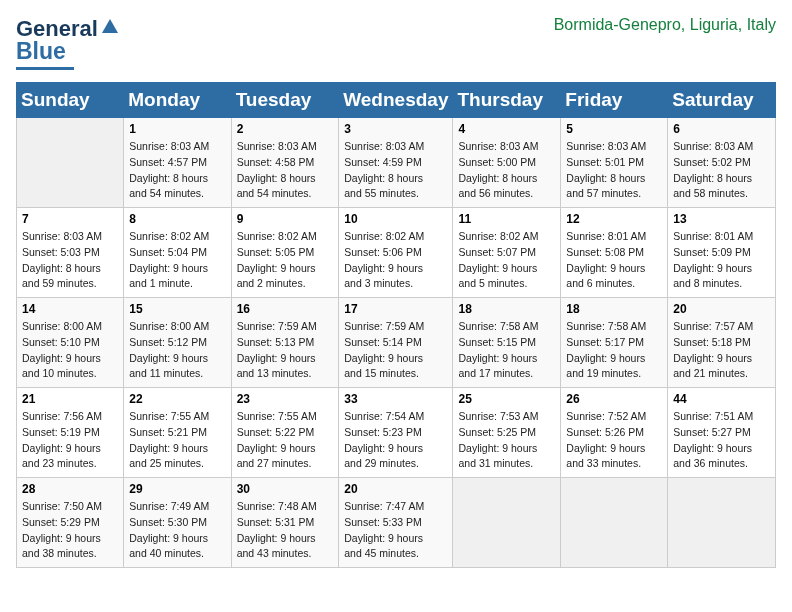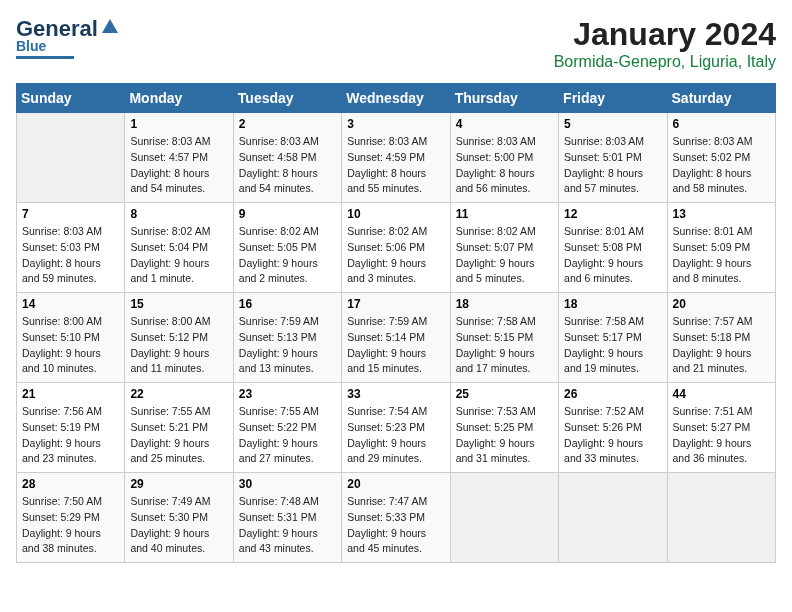--- a/index.html
+++ b/index.html
@@ -36,21 +36,21 @@
     table {
       width: 100%;
       border-collapse: collapse;
       font-size: 11px;
     }
     thead tr th {
       background: #2e6da4;
       color: #fff;
       padding: 6px 4px;
       text-align: left;
-      font-size: 14px;
+      font-size: 19px;
       font-weight: bold;
       border: 1px solid #2e6da4;
     }
     tbody tr td {
       vertical-align: top;
       padding: 4px 5px;
       border: 1px solid #ccc;
       height: 90px;
       width: calc(100% / 7);
       background: #fff;
@@ -78,26 +78,25 @@
 
 <div class="header">
   <div class="logo">
     <div style="display:flex;align-items:center;">
       <span style="font-size:22px;font-weight:bold;color:#1a3a5c;">General</span>
       <svg width="20" height="20" viewBox="0 0 20 20" style="margin-left:2px;margin-top:-4px;">
         <polygon points="10,2 18,16 2,16" fill="#2e6da4"></polygon>
       </svg>
     </div>
     <div style="display:flex;align-items:center;margin-top:-4px;">
-      <span style="font-size:14px;font-weight:bold;color:#2e6da4;">Blue</span>
+      <span style="font-size:23px;font-weight:bold;color:#2e6da4;">Blue</span>
     </div>
     <div style="width:58px;height:3px;background:#2e6da4;margin-top:2px;"></div>
   </div>
   <div class="title-block">
-    <div class="month-title">January 2024</div>
     <div class="location">Bormida-Genepro, Liguria, Italy</div>
   </div>
 </div>
 
 <table>
   <thead>
     <tr id="thead-row">
         <th>Sunday</th>
         <th>Monday</th>
         <th>Tuesday</th>

